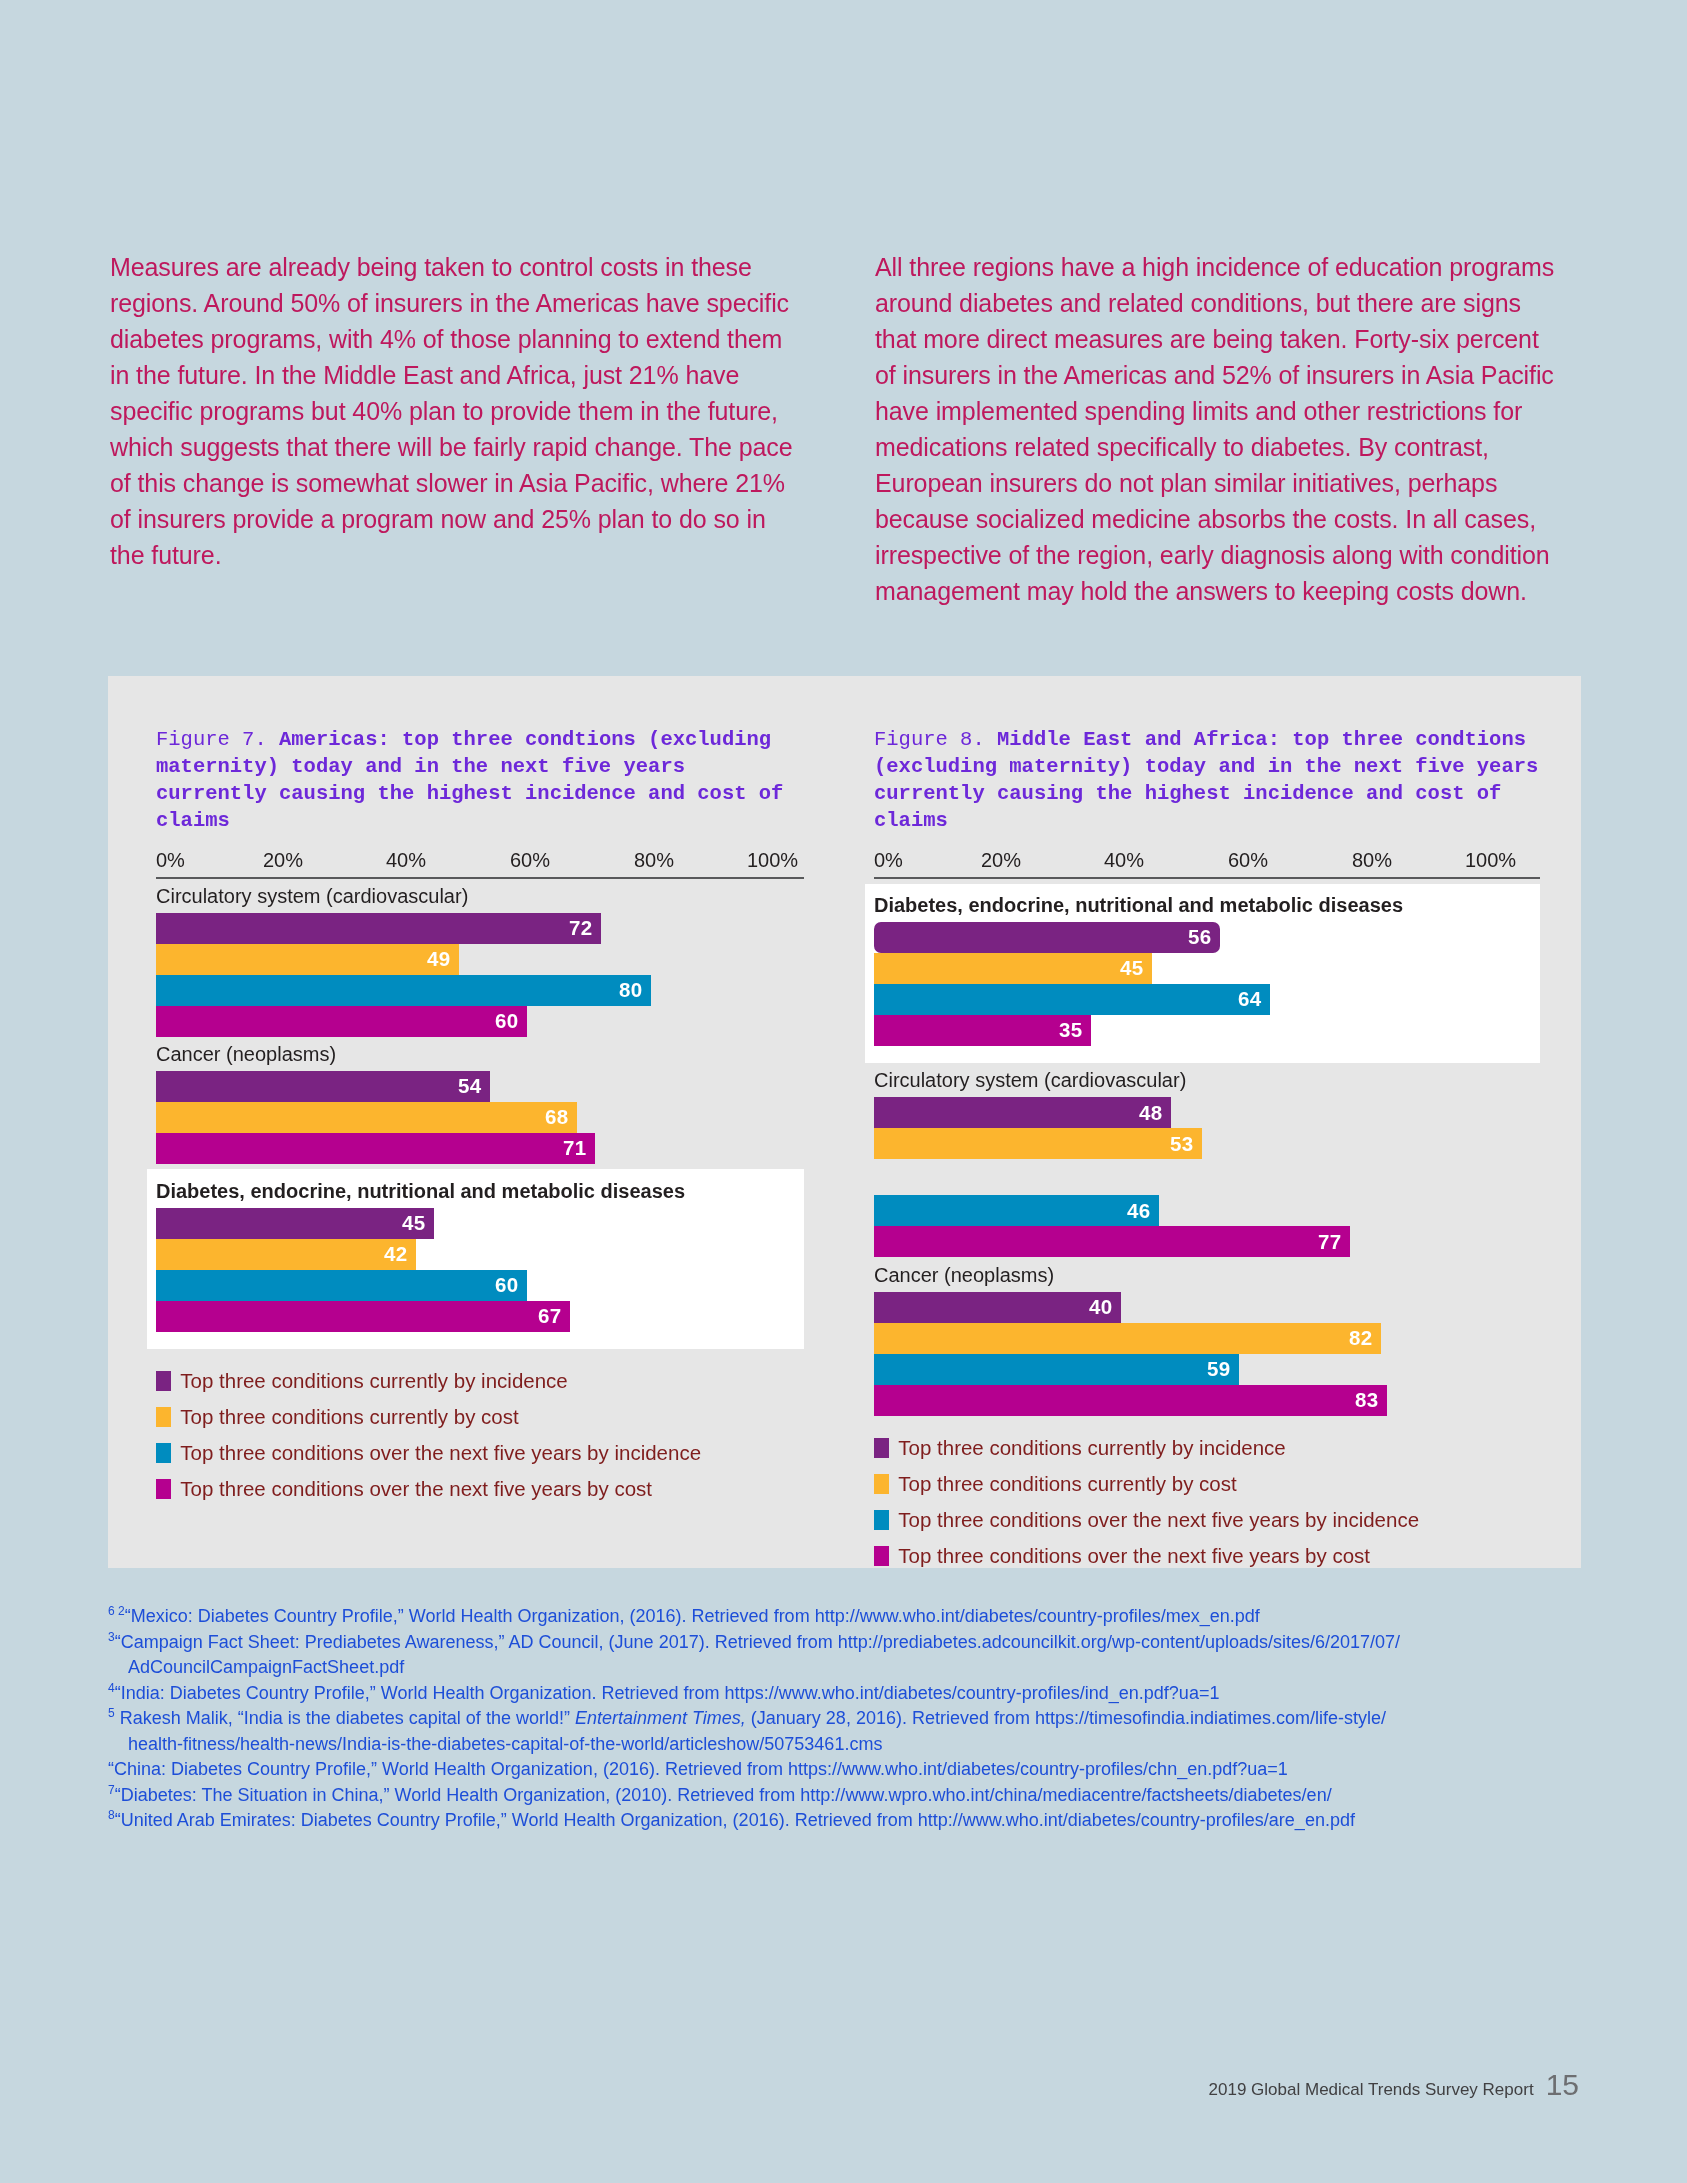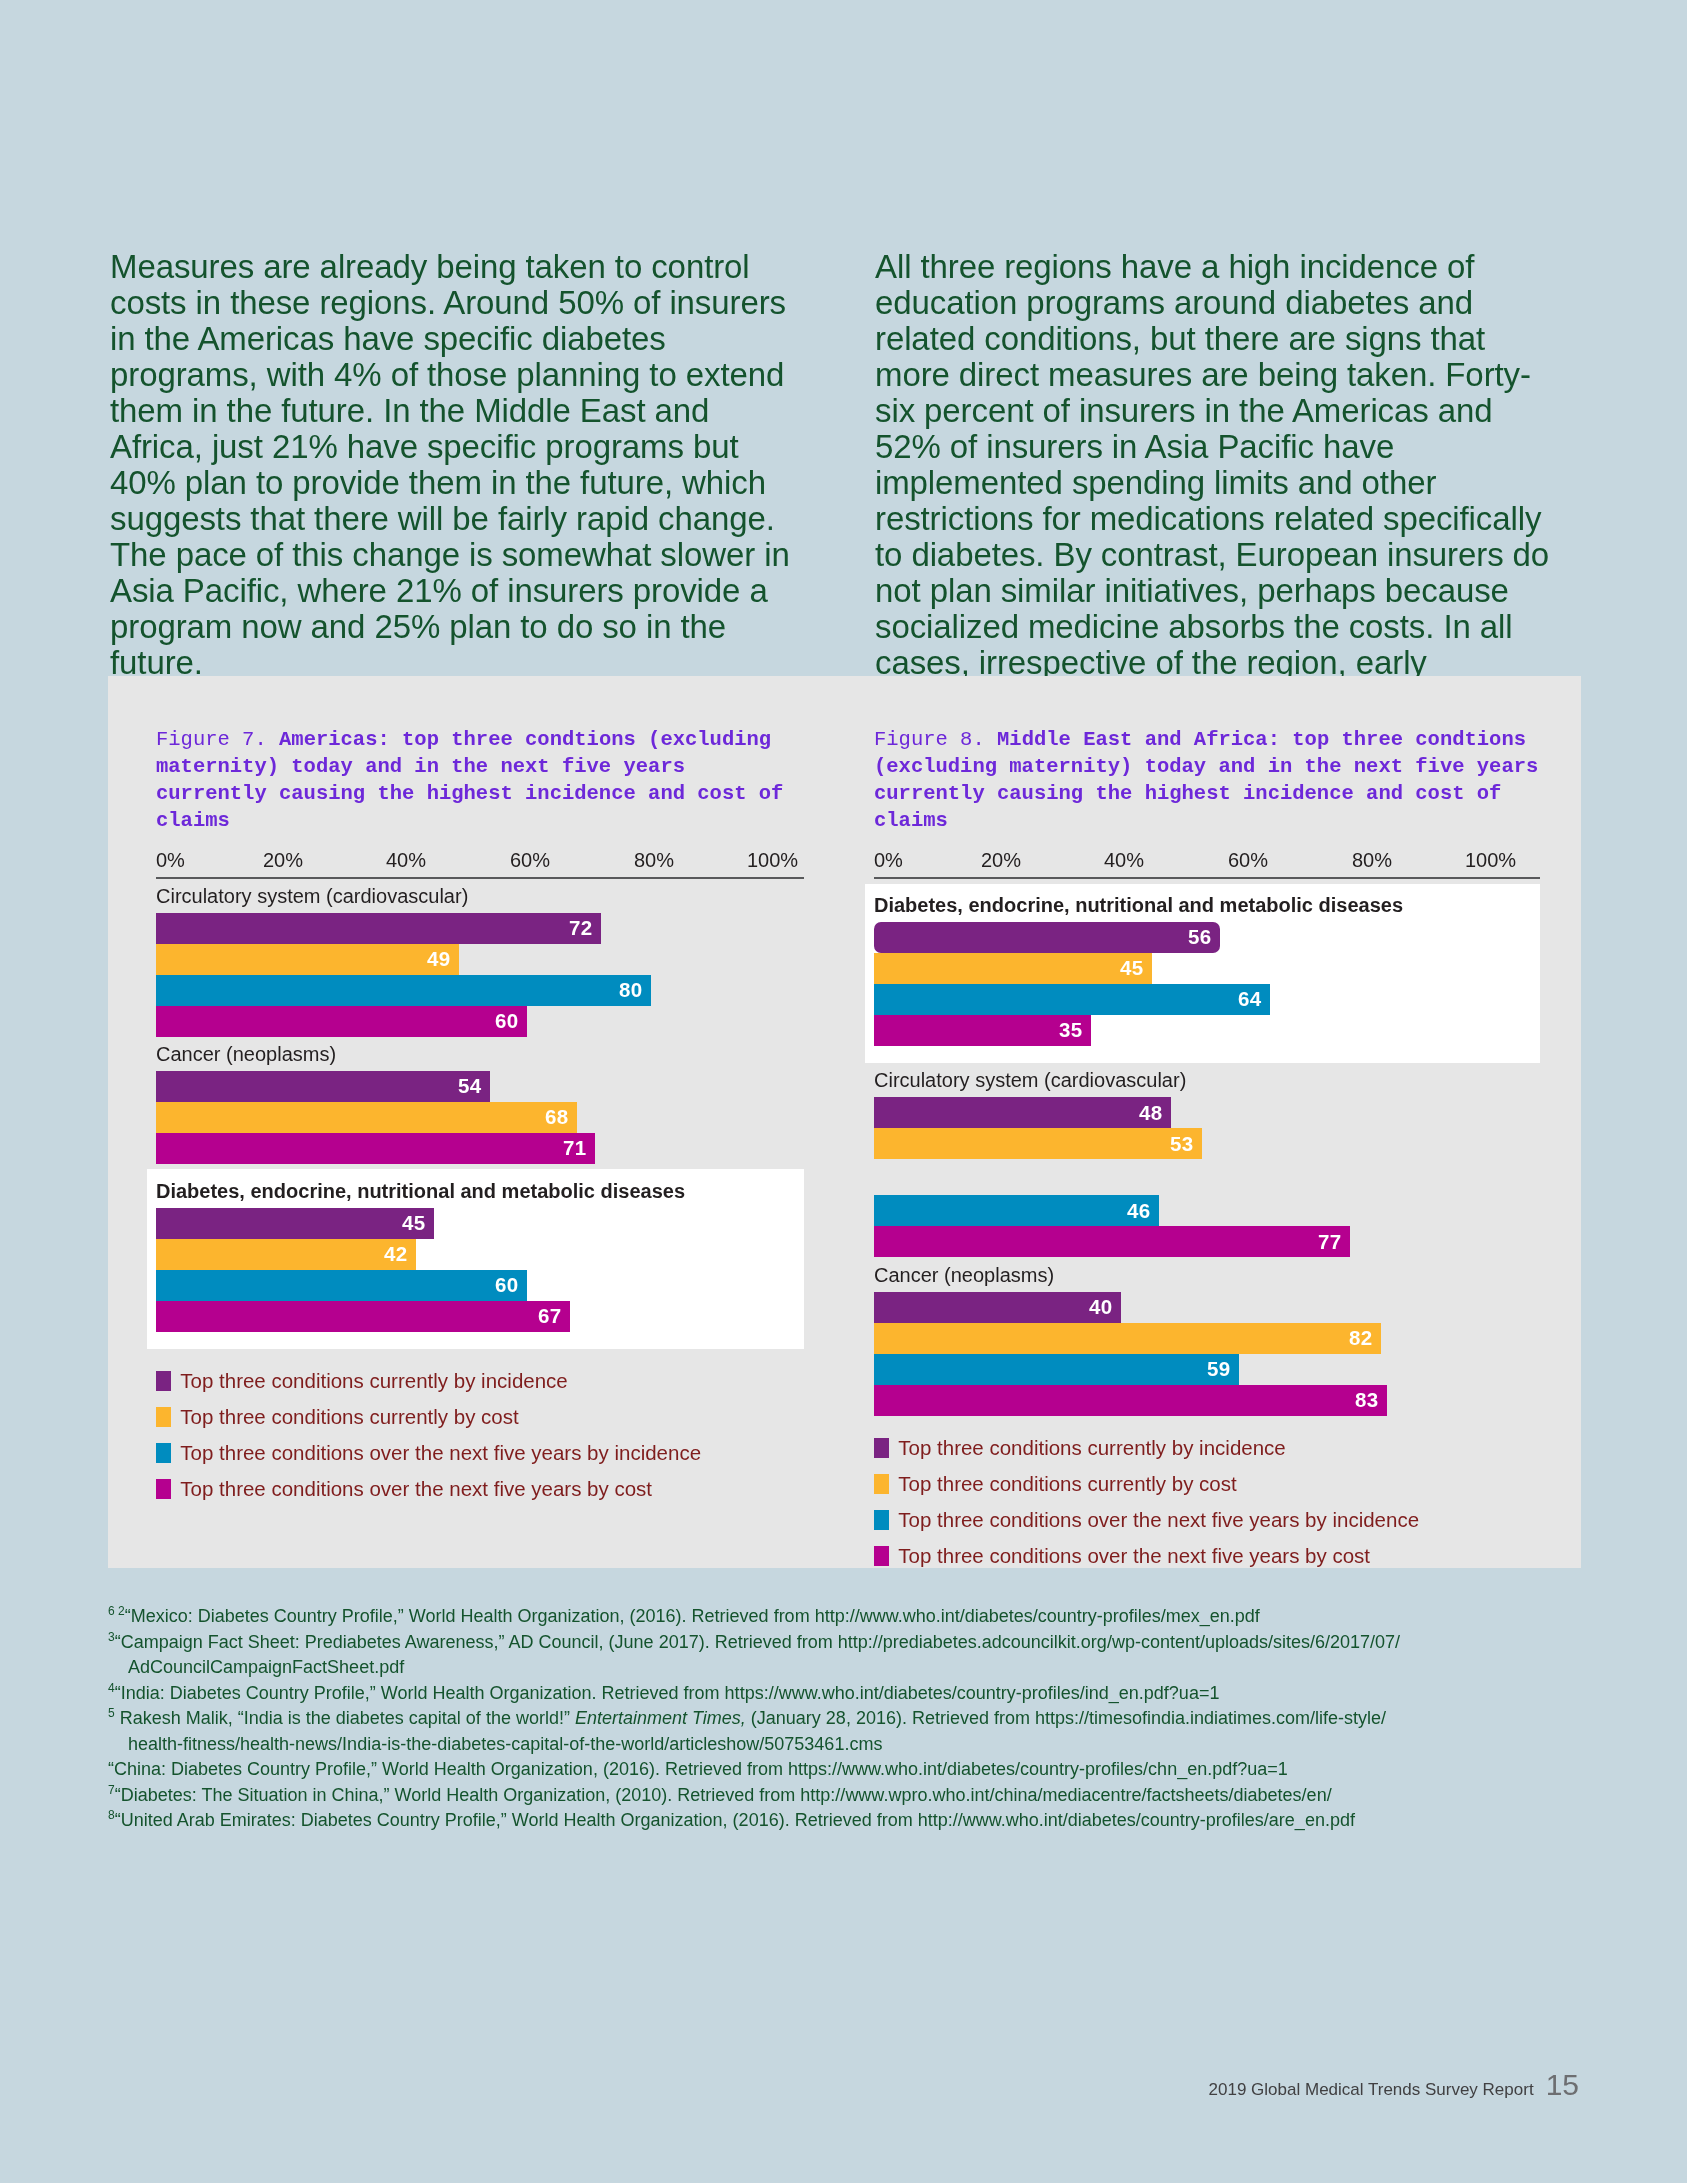--- a/index.html
+++ b/index.html
@@ -19,24 +19,24 @@
     position:absolute;
     top:249px;
     display:flex;
     gap:77px;
     left:110px;
     width:1473px;
   }
   .col{width:688px;}
   .col p{
     margin:0;
-    font-size:33px;
+    font-size:25px;
     line-height:36px;
     letter-spacing:-0.1px;
-    color:#14532d;
+    color:#be185d;
   }
 
   
   .figure-panel{
     position:absolute;
     left:108px;top:676px;
     width:1473px;height:892px;
     background:#e6e6e6;
     display:flex;
   }
@@ -136,21 +136,21 @@
     white-space:nowrap;
   }
 
   
   .footnotes{
     position:absolute;
     left:108px;top:1604px;
     width:1495px;
     font-size:18px;
     line-height:25.5px;
-    color:#14532d;
+    color:#1d4ed8;
   }
   .fn{
     white-space:nowrap;
   }
   .fn .sup{
     font-size:12px;
     vertical-align:super;
     line-height:0;
   }
   .fn .indent{display:inline-block;width:20px;}

